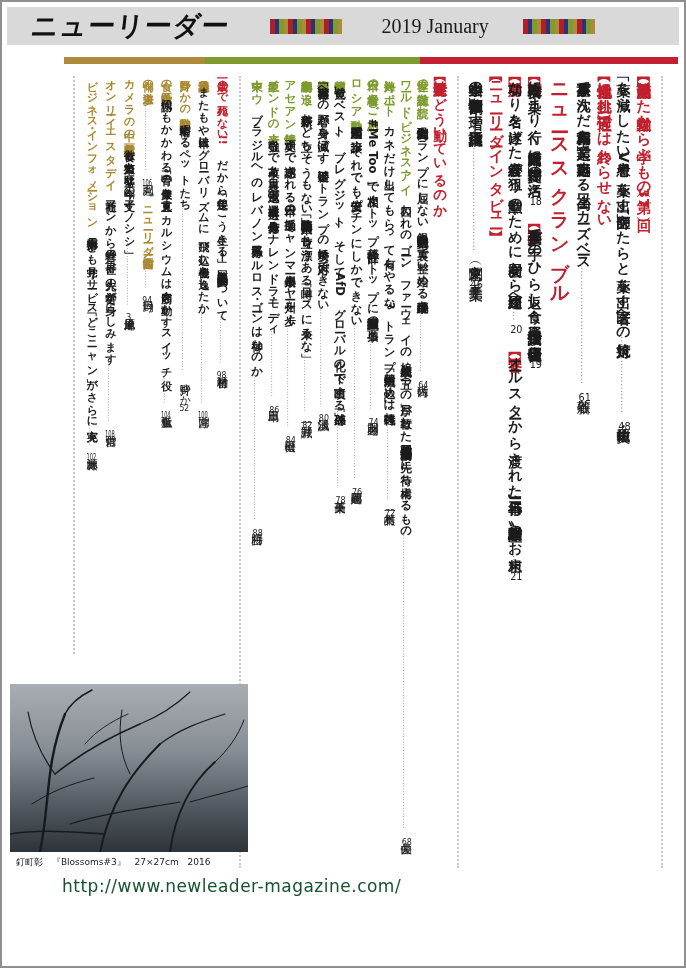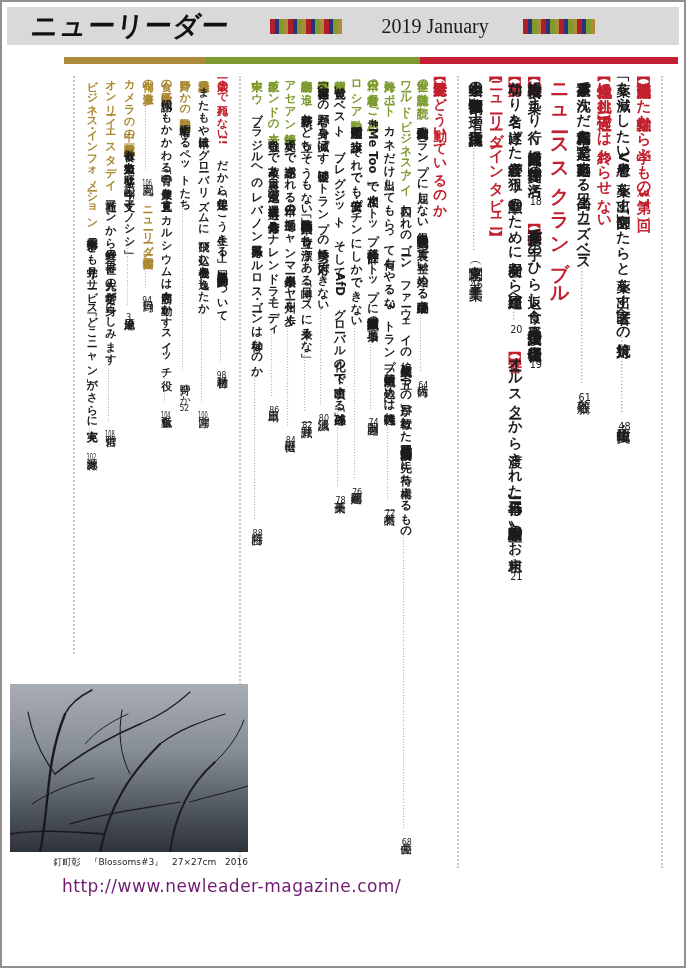--- a/index.html
+++ b/index.html
@@ -45,24 +45,24 @@
       font-size:0.8em;margin-inline-start:3px;color:#222;}
   .gap{margin-inline-start:12px;}
   .vsep{height:792px;width:0;border-right:2px dotted #c6c6c6;margin:4px 9px 0 9px;}
   .vsep.short{height:578px;}
 
   
   .photo{position:absolute;left:10px;top:684px;width:238px;height:168px;
          background:linear-gradient(180deg,#a9aeb4 0%,#878d94 40%,#4b5158 78%,#2d3338 100%);
          overflow:hidden;}
   .photo svg{display:block;}
-  .caption{position:absolute;left:10px;top:856px;width:238px;text-align:right;
+  .caption{position:absolute;left:10px;top:856px;width:238px;text-align:left;
            font-size:9px;color:#222;}
   .caption .cseg{margin-left:6px;}
-  .url{position:absolute;left:62px;top:876px;font-size:17px;color:#701a75;letter-spacing:0.5px;}
+  .url{position:absolute;left:62px;top:876px;font-size:17px;color:#14532d;letter-spacing:0.5px;}
 </style>
 </head>
 <body>
 
 <div class="page-frame"></div>
 
 <div class="band">
   <div class="logo">ニューリーダー</div>
   <div class="flag"></div>
   <div class="date">2019 January</div>

